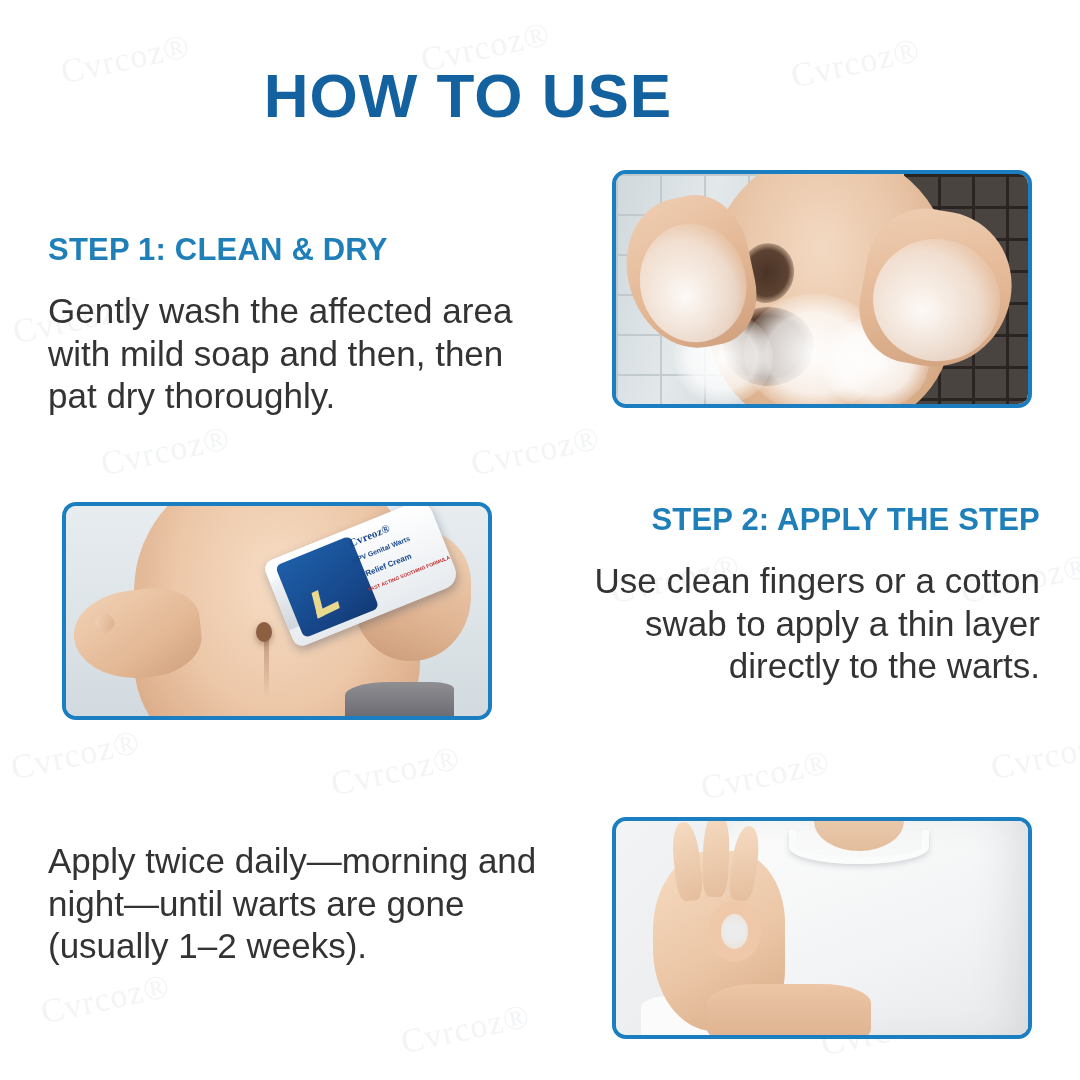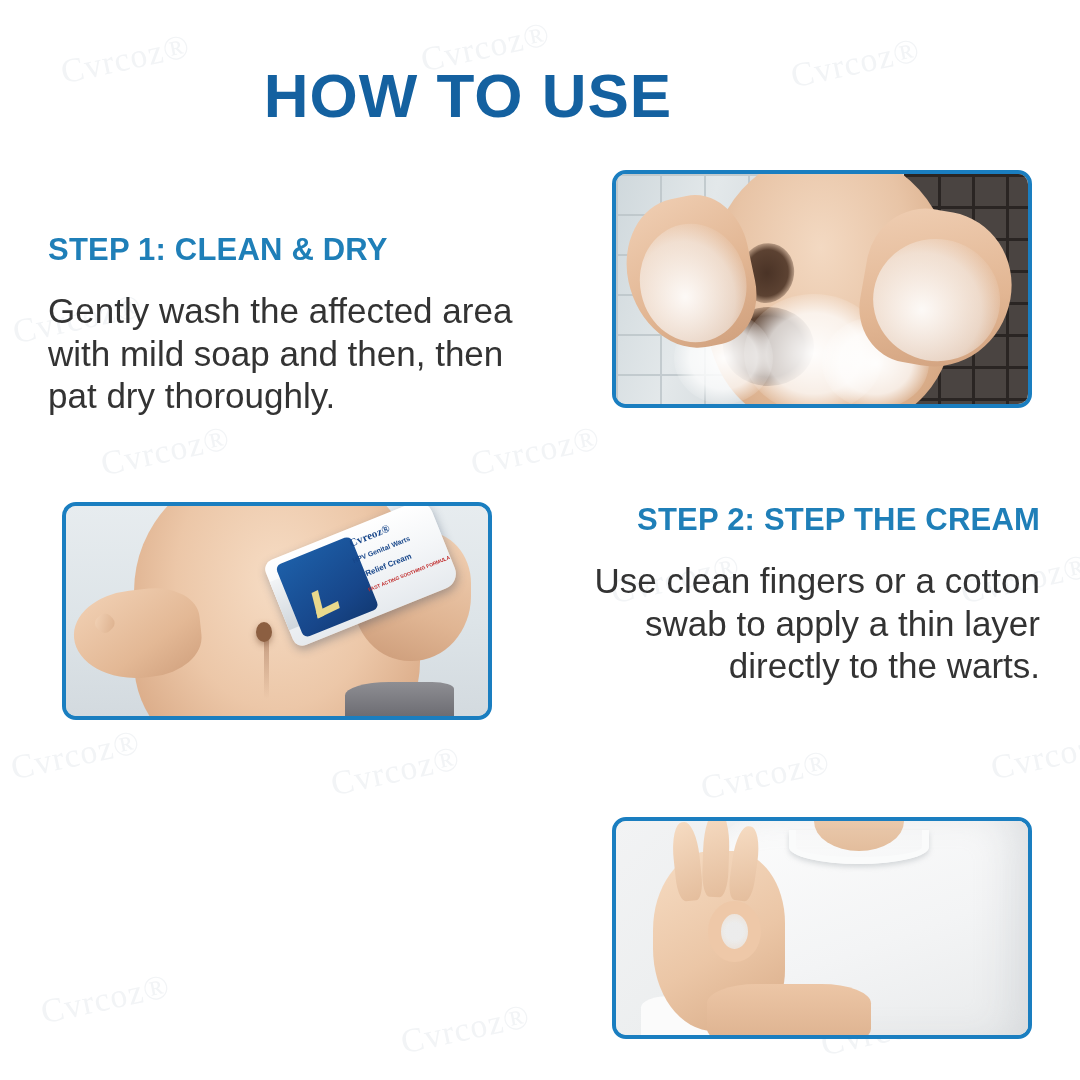--- a/index.html
+++ b/index.html
@@ -349,25 +349,26 @@
         </div>
         <div class="tube-brand">Cvreoz®</div>
         <div class="tube-l1">HPV Genital Warts</div>
         <div class="tube-l2">Relief Cream</div>
         <div class="tube-l3">FAST ACTING SOOTHING FORMULA</div>
       </div>
     </div>
   </div>
 
   <div id="text-2">
-    <div class="step-head">STEP 2: STEP THE CREAM</div>
+    <div class="step-head">STEP 2: APPLY THE STEP</div>
     <div class="step-body">Use clean fingers or a cotton swab to apply a thin layer directly to the warts.</div>
   </div>
 
   <div id="text-3">
+    <div class="step-body">Apply twice daily—morning and night—until warts are gone (usually 1–2 weeks).</div>
   </div>
 
   <div class="photo" id="photo-3">
     <div class="scene">
       <div class="white-bg"></div>
       <div class="shirt"></div>
       <div class="neck"></div>
       <div class="collar"></div>
       <div class="cuff"></div>
       <div class="ok-hand">

